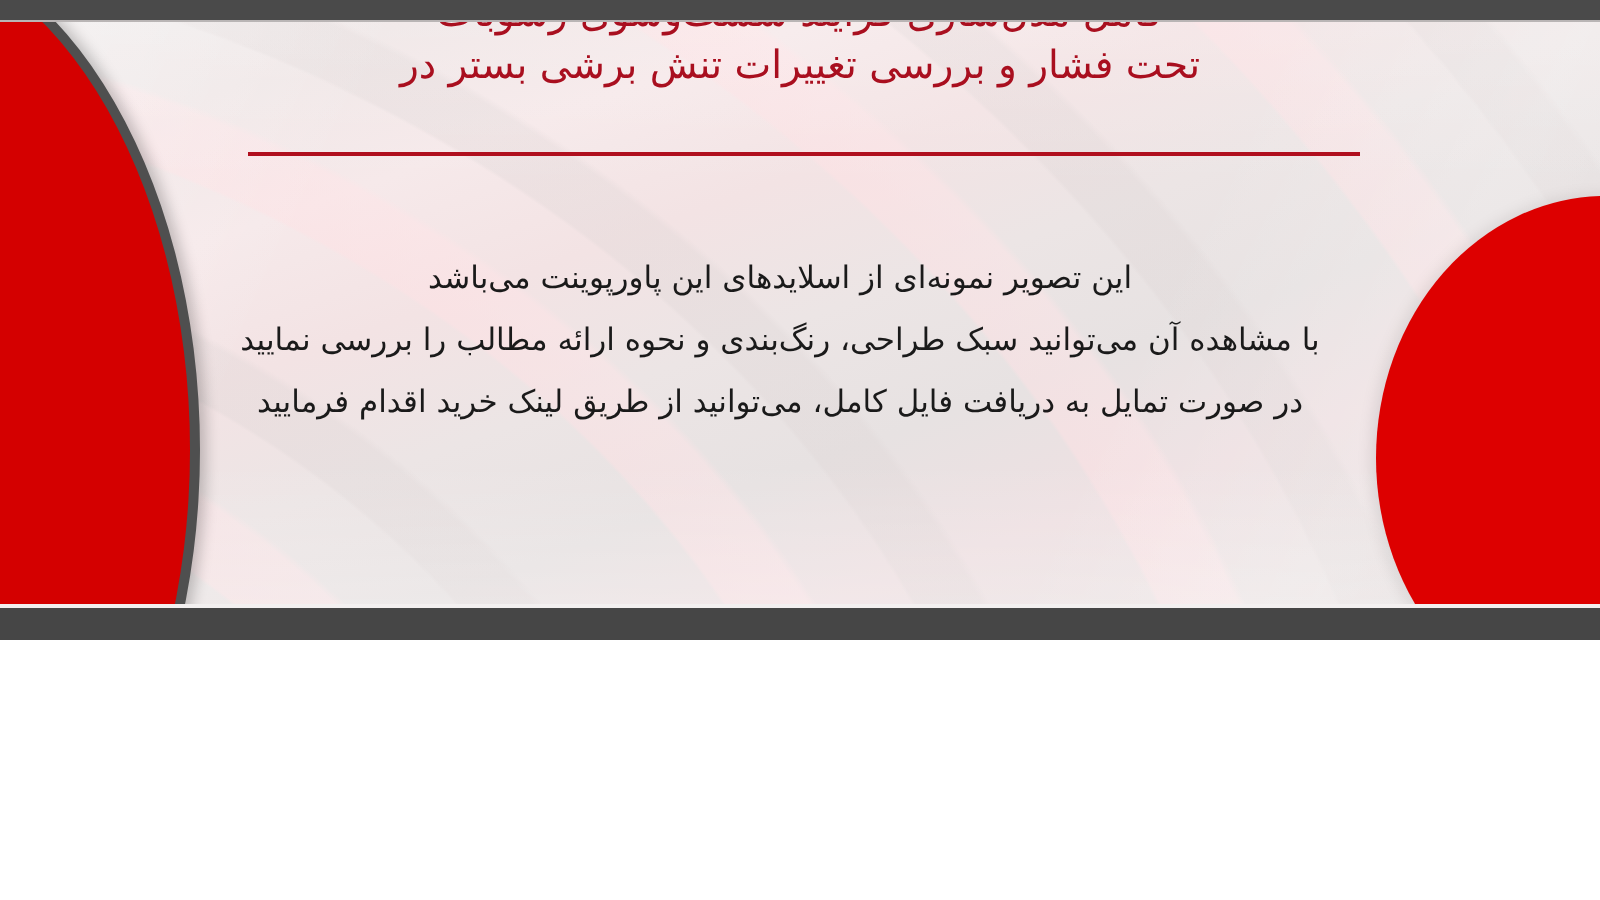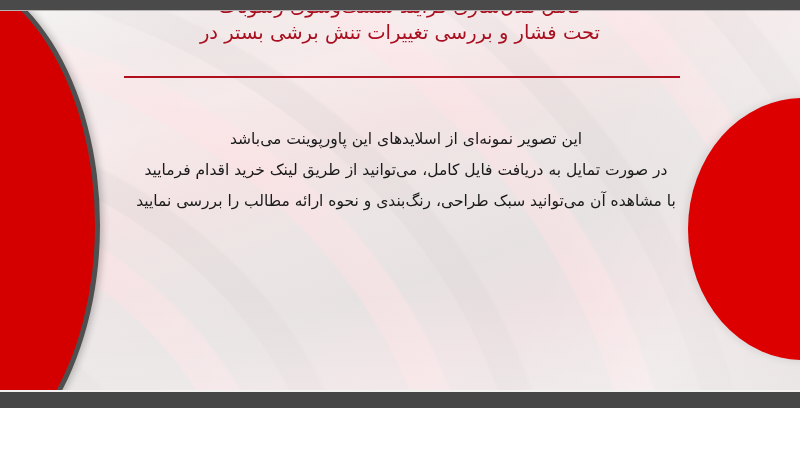--- a/index.html
+++ b/index.html
@@ -3,21 +3,21 @@
 <meta charset="utf-8">
 <style>
   html, body {
     margin: 0;
     padding: 0;
     background: #ffffff;
   }
   #slide {
     position: relative;
     width: 800px;
-    height: 408px;
+    height: 320px;
     overflow: hidden;
     font-family: "DejaVu Sans", sans-serif;
     background: #e4dedd;
   }
 
   
   .bg-base {
     position: absolute;
     inset: 0;
     background:
@@ -156,21 +156,20 @@
   }
 
   
   .body-block {
     position: absolute;
     left: 120px;
     top: 124px;
     width: 540px;
     text-align: center;
     z-index: 20;
-    margin-left: 16px;
   }
   .body-line {
     color: #1a1a1a;
     font-size: 15.5px;
     line-height: 31px;
     font-weight: 400;
     white-space: nowrap;
     direction: rtl;
   }
 </style>
@@ -194,17 +193,17 @@
 
   <div class="title-block">
     <div class="title-line">کامل مدل‌سازی فرآیند شست‌وشوی رسوبات</div>
     <div class="title-line">تحت فشار و بررسی تغییرات تنش برشی بستر در</div>
   </div>
 
   <div class="title-rule"></div>
 
   <div class="body-block">
     <div class="body-line">این تصویر نمونه‌ای از اسلایدهای این پاورپوینت می‌باشد</div>
+    <div class="body-line">با مشاهده آن می‌توانید سبک طراحی، رنگ‌بندی و نحوه ارائه مطالب را بررسی نمایید</div>
     <div class="body-line">در صورت تمایل به دریافت فایل کامل، می‌توانید از طریق لینک خرید اقدام فرمایید</div>
-    <div class="body-line">با مشاهده آن می‌توانید سبک طراحی، رنگ‌بندی و نحوه ارائه مطالب را بررسی نمایید</div>
   </div>
 
 </div>
 
 </body></html>

